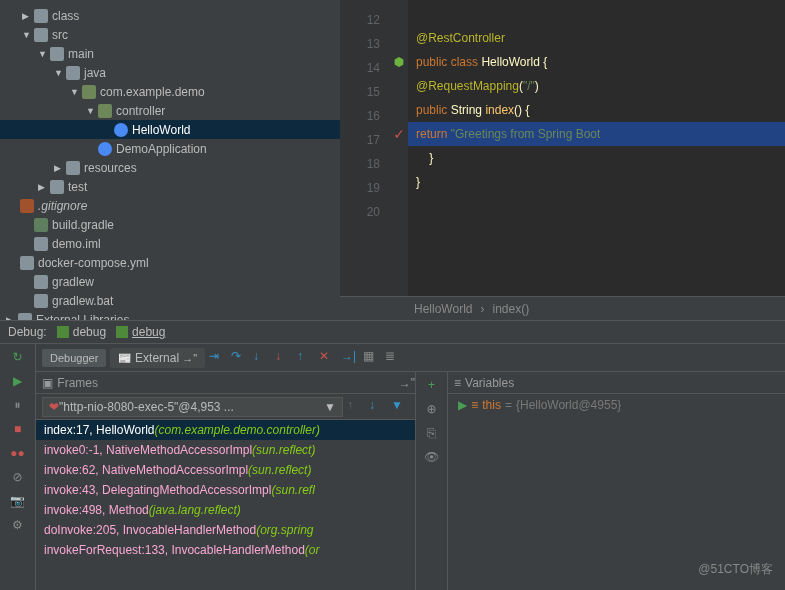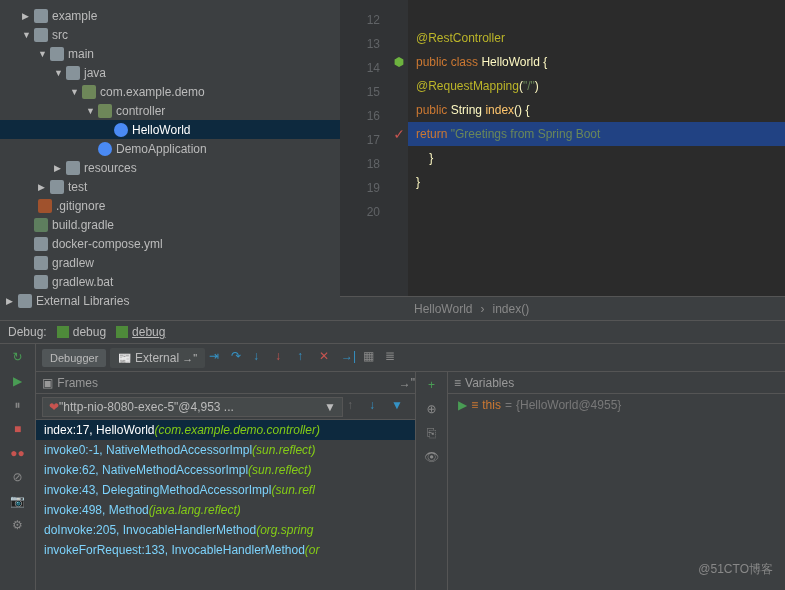--- a/index.html
+++ b/index.html
@@ -47,21 +47,21 @@
 .dbg-tab.active{background:#515658}
 .tb-icon{width:18px;height:18px;display:inline-block;cursor:pointer}
 .frames-var{display:flex;flex:1}
 .frames{width:380px;border-right:1px solid #555;display:flex;flex-direction:column}
 .frames-hdr{height:22px;display:flex;align-items:center;padding-left:6px;gap:4px;font-size:11px;color:#999;border-bottom:1px solid #555}
 .frames-select{height:26px;display:flex;align-items:center;padding:0 6px;gap:4px;border-bottom:1px solid #555}
 .select-box{flex:1;background:#45494a;height:20px;display:flex;align-items:center;padding:0 6px;color:#bbb;font-size:11px;border:1px solid #555}
 .frame-list{flex:1;overflow:hidden}
 .frame-row{height:20px;display:flex;align-items:center;padding-left:8px;font-size:11px;color:#787878}
 .frame-row.sel{background:#0d293e;color:#bbb}
-.frame-row .main{color:#7dd3fc}
+.frame-row .main{color:#f9a8d4}
 .frame-row .pkg{color:#84cc16;font-style:italic}
 .frame-row.sel .main{color:#fff}
 .vars{flex:1;display:flex}
 .vars-sidebar{width:32px;border-right:1px solid #555;display:flex;flex-direction:column;align-items:center;padding-top:4px;gap:6px}
 .vars-content{flex:1;display:flex;flex-direction:column}
 .vars-hdr{height:22px;display:flex;align-items:center;padding-left:6px;gap:4px;font-size:11px;color:#999;border-bottom:1px solid #555}
 .var-row{height:22px;display:flex;align-items:center;padding-left:10px;font-size:11px;gap:4px}
 .var-this{color:#cc7832}
 .var-val{color:#787878}
 .watermark{position:absolute;bottom:12px;right:12px;color:#888;font-size:12px}
@@ -70,21 +70,21 @@
 .blue-icon{color:#3592c4}
 </style>
 </head>
 <body>
 
 <div class="top">
   <div class="tree" id="tree">
       <div class="tree-row" style="padding-left: 22px;">
         <span class="arrow">▶</span>
         <span class="fold-icon dir"></span>
-        <span class="tree-label">example</span>
+        <span class="tree-label">class</span>
       </div>
       <div class="tree-row" style="padding-left: 22px;">
         <span class="arrow">▼</span>
         <span class="fold-icon dir"></span>
         <span class="tree-label">src</span>
       </div>
       <div class="tree-row" style="padding-left: 38px;">
         <span class="arrow">▼</span>
         <span class="fold-icon dir"></span>
         <span class="tree-label">main</span>
@@ -117,31 +117,36 @@
       <div class="tree-row" style="padding-left: 54px;">
         <span class="arrow">▶</span>
         <span class="fold-icon dir"></span>
         <span class="tree-label">resources</span>
       </div>
       <div class="tree-row" style="padding-left: 38px;">
         <span class="arrow">▶</span>
         <span class="fold-icon dir"></span>
         <span class="tree-label">test</span>
       </div>
-      <div class="tree-row" style="padding-left: 26px;">
+      <div class="tree-row" style="padding-left: 8px; font-style: italic;">
         <span class="arrow"></span>
         <span class="fold-icon git"></span>
         <span class="tree-label">.gitignore</span>
       </div>
       <div class="tree-row" style="padding-left: 22px;">
         <span class="arrow"></span>
         <span class="fold-icon elephant"></span>
         <span class="tree-label">build.gradle</span>
       </div>
       <div class="tree-row" style="padding-left: 22px;">
+        <span class="arrow"></span>
+        <span class="fold-icon file"></span>
+        <span class="tree-label">demo.iml</span>
+      </div>
+      <div class="tree-row" style="padding-left: 8px;">
         <span class="arrow"></span>
         <span class="fold-icon file"></span>
         <span class="tree-label">docker-compose.yml</span>
       </div>
       <div class="tree-row" style="padding-left: 22px;">
         <span class="arrow"></span>
         <span class="fold-icon file"></span>
         <span class="tree-label">gradlew</span>
       </div>
       <div class="tree-row" style="padding-left: 22px;">

